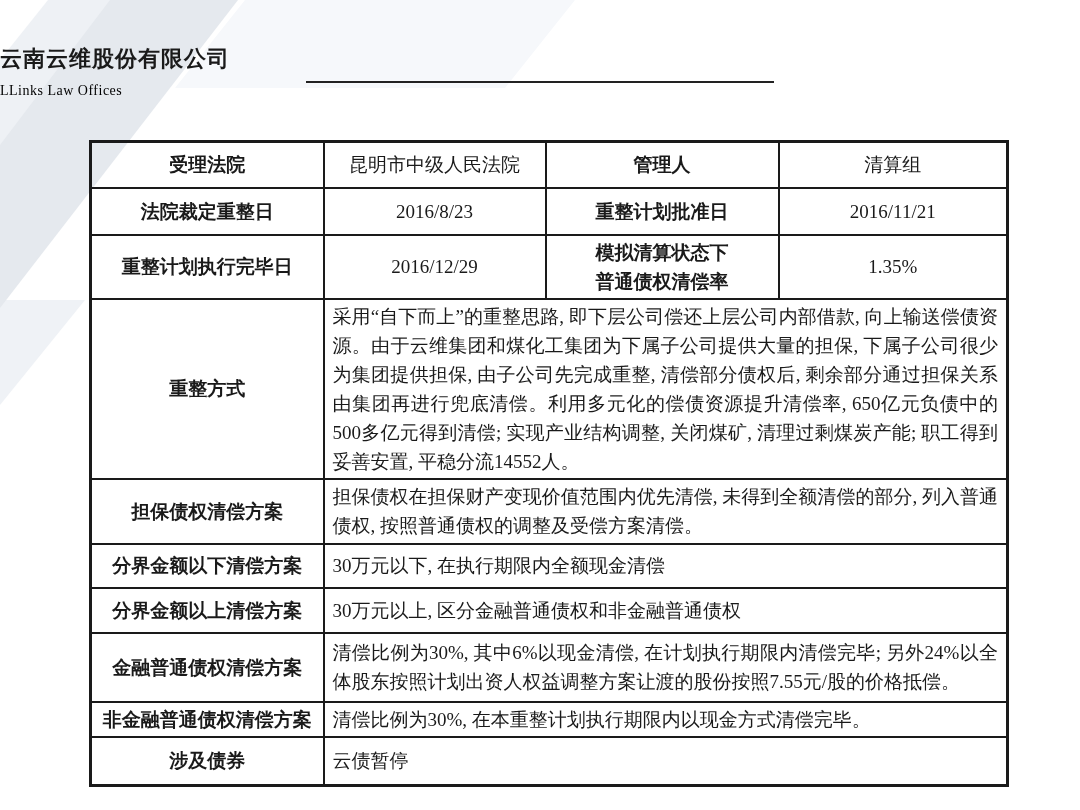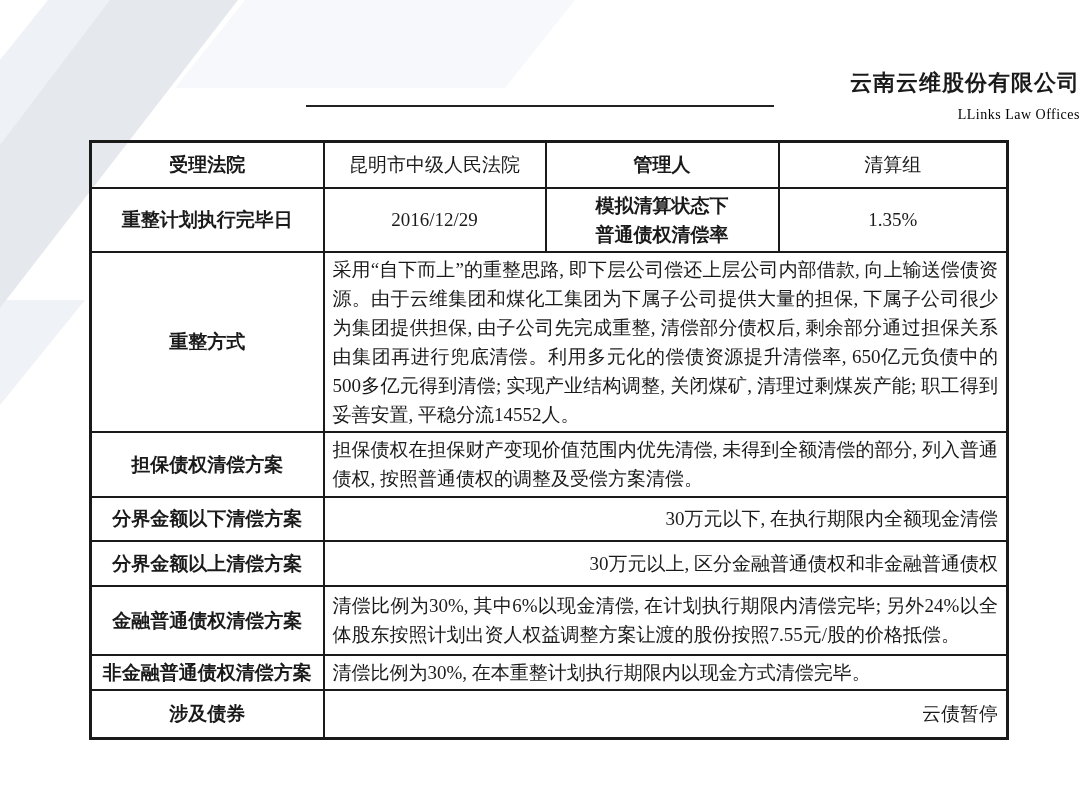--- a/index.html
+++ b/index.html
@@ -4,42 +4,42 @@
 <style>
   html,body{margin:0;padding:0;}
   body{
     width:1080px;height:810px;position:relative;background:#ffffff;
     font-family:"Liberation Serif","DejaVu Serif",serif;color:#1a1a1a;
     overflow:hidden;
   }
   
   .swoosh{position:absolute;top:0;left:0;width:620px;height:430px;pointer-events:none;}
   
-  .header{position:absolute;top:68px;left:0;width:1080px;text-align:right;}
+  .header{position:absolute;top:44px;left:0;width:1080px;text-align:left;}
   .title{font-size:22px;font-weight:bold;letter-spacing:1px;line-height:30px;}
   .title-rule{width:468px;height:0;border-bottom:2px solid #222;margin:7px auto 0 auto;}
   .subtitle{margin-top:0;font-size:14px;color:#000000;letter-spacing:.5px;}
   
   table.main{
     position:absolute;left:89px;top:140px;width:917px;
     border-collapse:collapse;table-layout:fixed;
     border:3px solid #1a1a1a;
     padding-left:41px;
   }
   table.main td{
     border:2px solid #1a1a1a;
     font-size:19px;line-height:29px;
     padding:2px 8px;
     vertical-align:middle;
     overflow:hidden;
   }
   td.lbl{font-weight:bold;text-align:center;padding:2px 4px;}
   td.val{text-align:center;}
   td.content{text-align:justify;}
-  td.content.center{text-align:right;}
+  td.content.center{text-align:left;}
   td.two-line{white-space:pre-line;}
   tr.r1{height:46px;} tr.r2{height:47px;} tr.r3{height:57px;}
   tr.r4{height:176px;} tr.r5{height:65px;} tr.r6{height:44px;}
   tr.r7{height:45px;} tr.r8{height:69px;border-radius:30px;} tr.r9{height:25px;}
   tr.r10{height:49px;}
 </style>
 </head>
 <body>
 
 <svg class="swoosh" width="620" height="430" viewBox="0 0 620 430" aria-hidden="true">
@@ -61,20 +61,26 @@
       <col style="width:222px">
       <col style="width:233px">
       <col style="width:229px">
   </colgroup>
   <tbody>
     <tr class="r1">
       <td class="lbl">受理法院</td>
       <td class="val">昆明市中级人民法院</td>
       <td class="lbl">管理人</td>
       <td class="val">清算组</td>
+    </tr>
+    <tr class="r2">
+      <td class="lbl">法院裁定重整日</td>
+      <td class="val">2016/8/23</td>
+      <td class="lbl">重整计划批准日</td>
+      <td class="val">2016/11/21</td>
     </tr>
     <tr class="r3">
       <td class="lbl">重整计划执行完毕日</td>
       <td class="val">2016/12/29</td>
       <td class="lbl two-line">模拟清算状态下
 普通债权清偿率</td>
       <td class="val">1.35%</td>
     </tr>
     <tr class="r4">
       <td class="lbl">重整方式</td>

